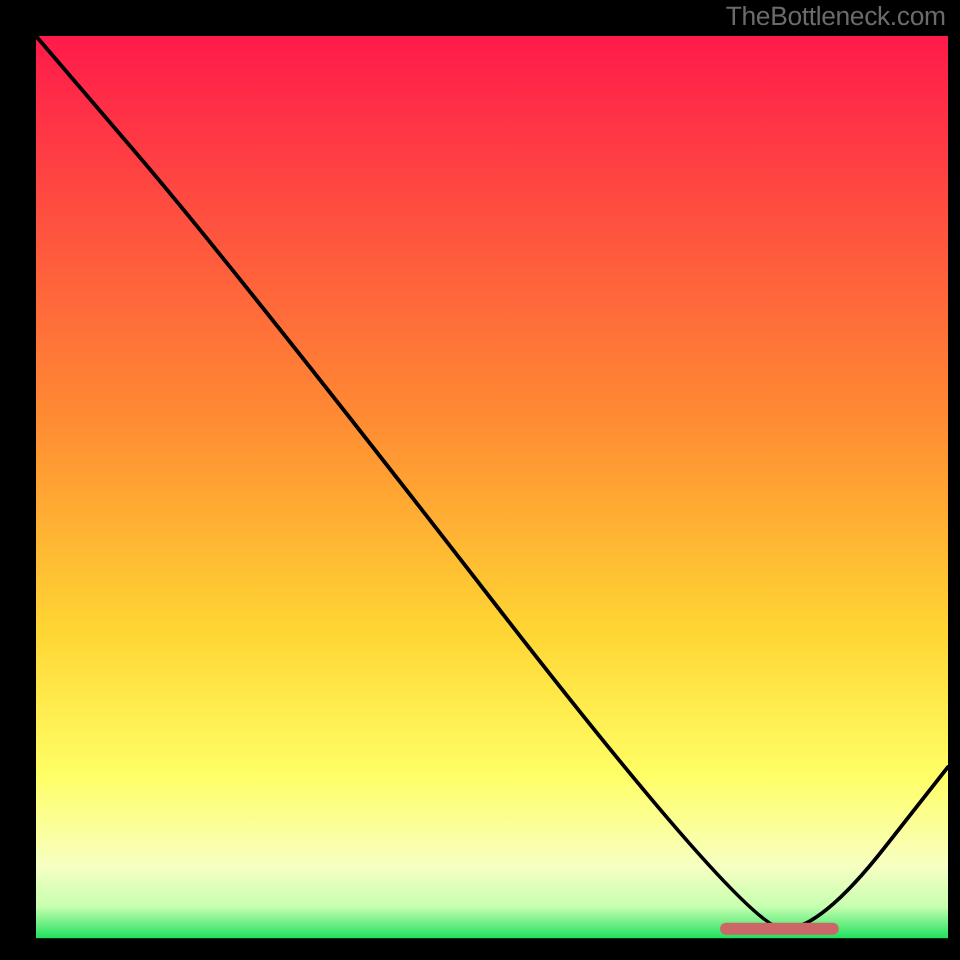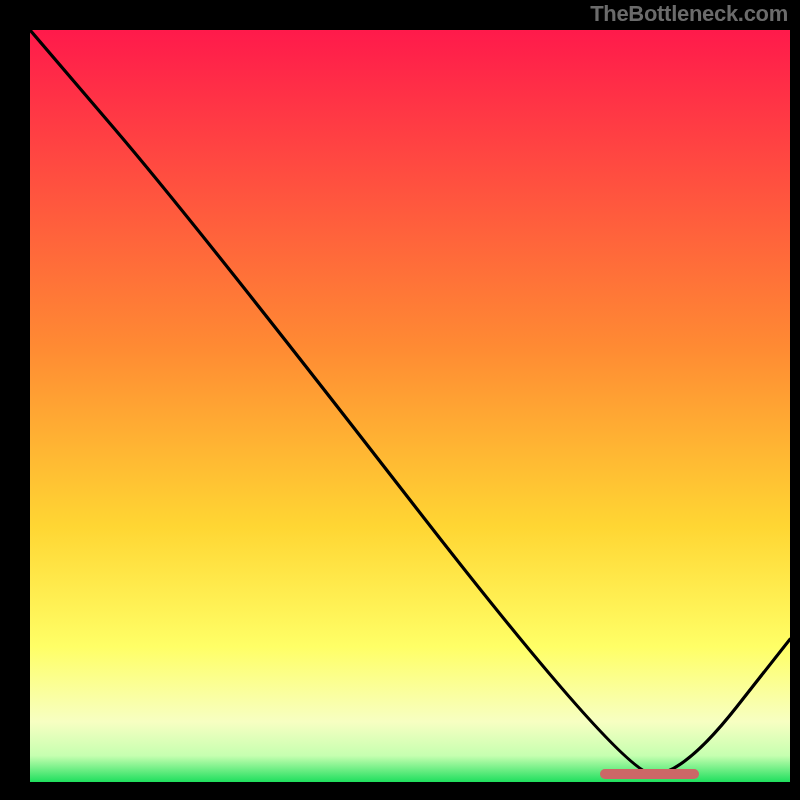--- a/index.html
+++ b/index.html
@@ -16,21 +16,21 @@
     width: 800px;
     height: 800px;
     background: #000000;
   }
   .attribution {
     position: absolute;
     top: 1px;
     right: 12px;
     color: #6b6b6b;
     font-size: 22px;
-    font-weight: 700;
+    font-weight: 400;
     letter-spacing: -0.3px;
     z-index: 10;
   }
   .plot {
     position: absolute;
     left: 30px;
     top: 30px;
     width: 760px;
     height: 752px;
     background: #000;

